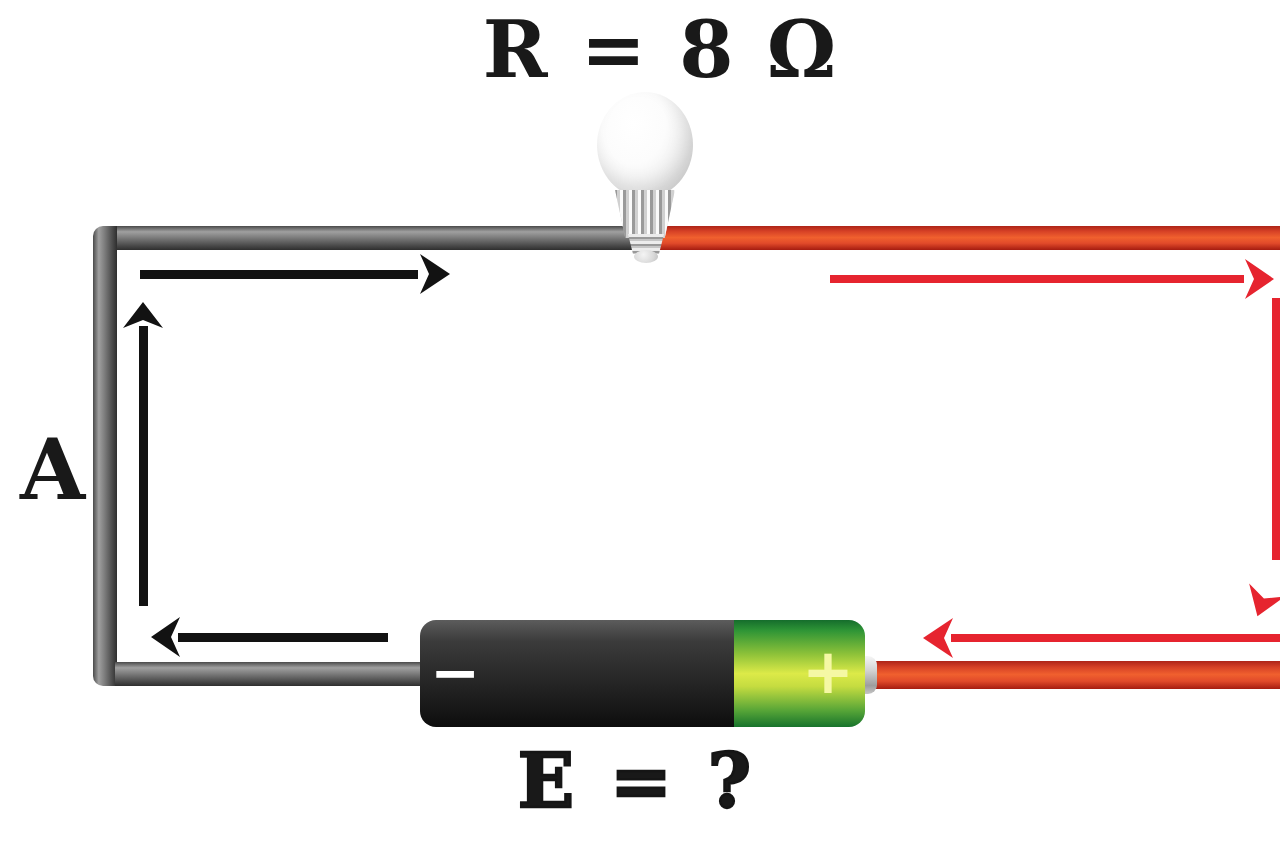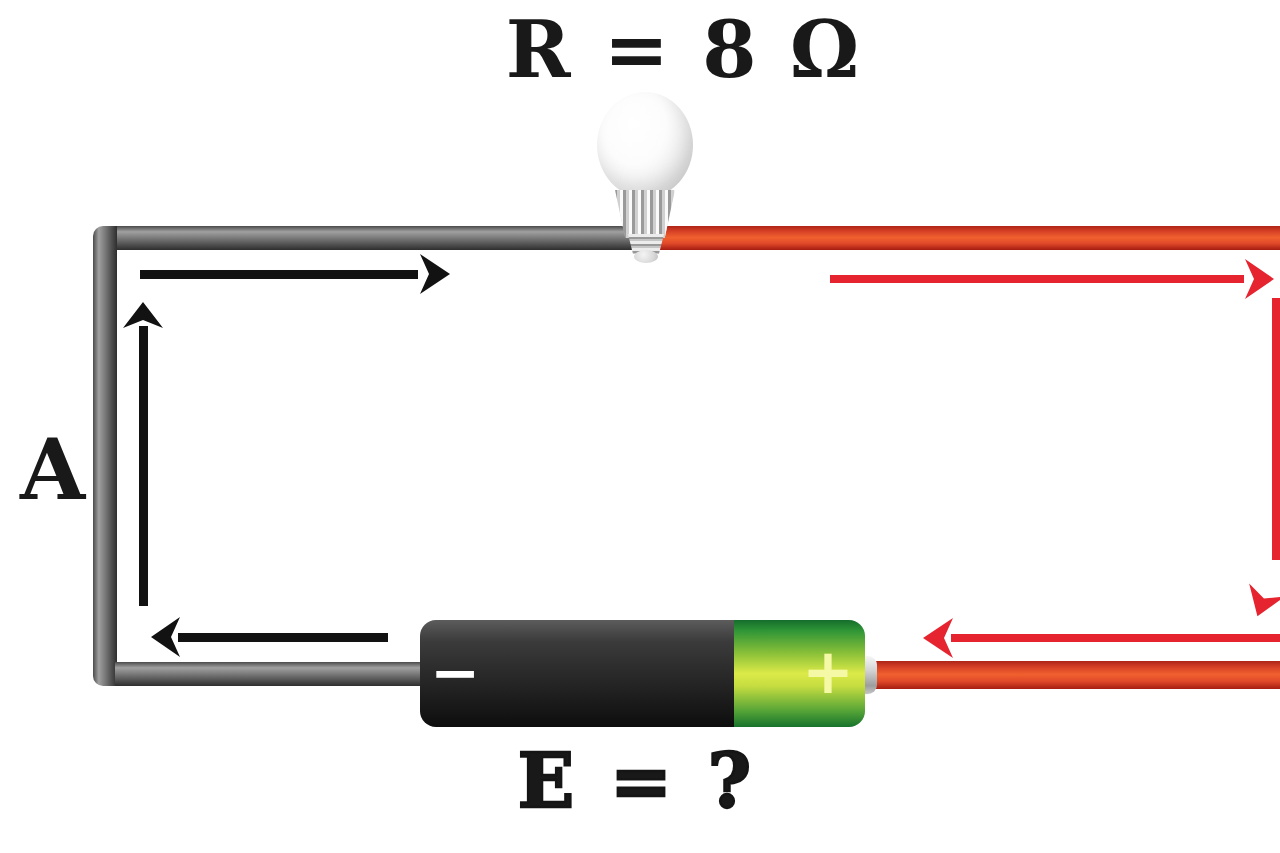--- a/index.html
+++ b/index.html
@@ -1,21 +1,21 @@
 <!DOCTYPE html>
 <html><head>
 <meta charset="utf-8">
 <style>
   html,body{margin:0;padding:0;background:#fff;}
   .stage{position:relative;width:1280px;height:853px;background:#ffffff;overflow:hidden;
          font-family:"DejaVu Serif", serif;}
 
   
   .lbl{position:absolute;color:#191919;font-weight:bold;white-space:nowrap;z-index:6;}
-  .lbl-resistance{left:384px;top:4px;width:600px;text-align:center;font-size:78px;letter-spacing:3px;}
+  .lbl-resistance{left:361px;top:4px;width:600px;text-align:center;font-size:78px;letter-spacing:3px;}
   .lbl-ammeter{left:20px;top:420px;font-size:84px;}
   .lbl-emf{left:437px;top:738px;width:400px;text-align:center;font-size:74px;letter-spacing:5px;
            -webkit-text-stroke:2.5px #151515;}
 
   
   .wire{position:absolute;z-index:1;}
   .gray-h{background:linear-gradient(180deg,#4a4a4a 0%,#646464 7%,#a0a0a0 24%,#7d7d7d 48%,#555555 74%,#2e2e2e 100%);}
   .gray-v{background:linear-gradient(90deg,#4a4a4a 0%,#646464 7%,#a0a0a0 24%,#7d7d7d 48%,#555555 74%,#2e2e2e 100%);
           border-top-left-radius:10px;border-bottom-left-radius:10px;}
   .red-h{background:linear-gradient(180deg,#ad2418 0%,#d64126 22%,#f0602e 48%,#e14a2a 72%,#a51c10 100%);}

